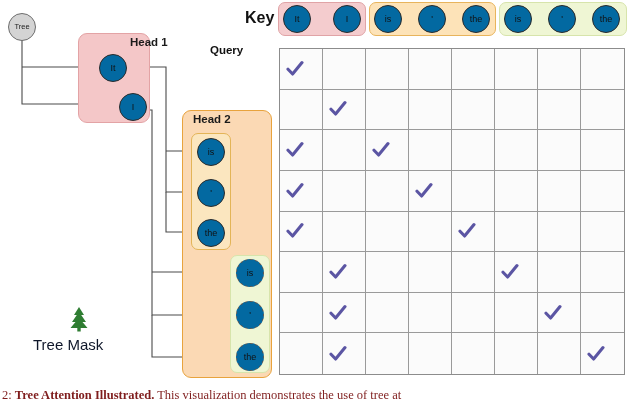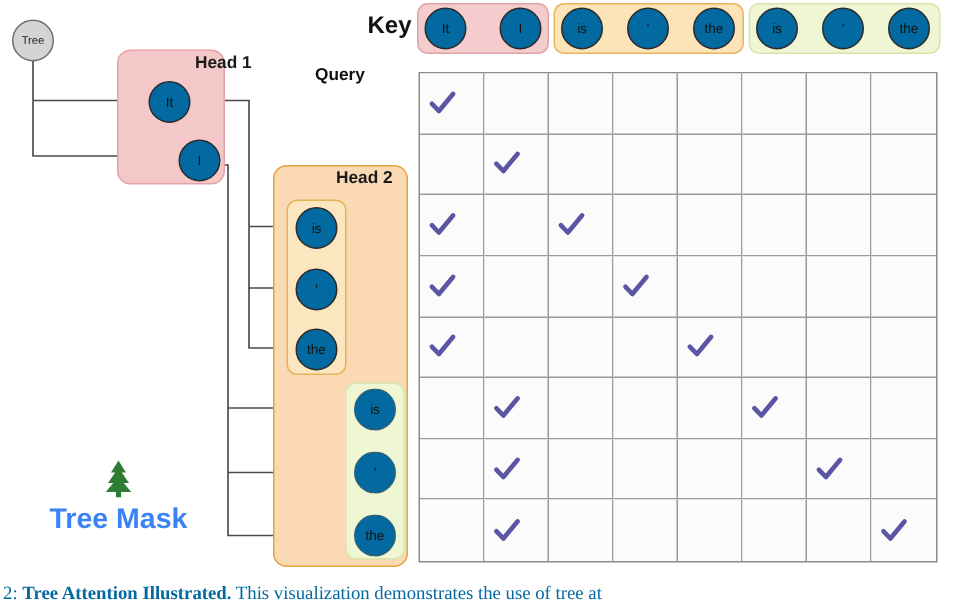--- a/index.html
+++ b/index.html
@@ -53,23 +53,23 @@
   
   .hdr-label{
     position:absolute;
     font-weight:bold;
     font-size:11px;
     color:#111;
     white-space:nowrap;
   }
   .treemask-label{
     position:absolute;
-    font-weight:bold;
-    font-size:19px;
-    color:#3b82f6;
+    font-weight:normal;
+    font-size:15px;
+    color:#0f172a;
     white-space:nowrap;
   }
 
   
   #matrix{
     position:absolute;
     box-sizing:border-box;
     border:1px solid #8c8c8c;
     background:#fbfbfb;
     display:grid;
@@ -95,21 +95,21 @@
 
   
   #caption{
     position:absolute;
     left:0;
     top:388px;
     width:640px;
     text-align:left;
     font-family:"Liberation Serif", serif;
     font-size:12.5px;
-    color:#0369a1;
+    color:#7f1d1d;
     white-space:nowrap;
     overflow:hidden;
     padding-left:2px;
     box-sizing:border-box;
   }
   #caption b{font-weight:bold;}
 </style>
 </head>
 <body>
 
@@ -153,21 +153,21 @@
   <div class="tok" style="left:99px;top:54px;width:28px;height:28px;">
     <span>It</span>
   </div>
   <div class="tok" style="left:119px;top:93px;width:28px;height:28px;">
     <span>I</span>
   </div>
 
   <div class="hdr-label" style="left:174px;top:44px;font-size:11.5px;margin-left:36px;">Query</div>
 
   <div class="grp" style="left:182px;top:110px;width:90px;height:268px;background:#fbd9b4;border:1.2px solid #e8a33d;"></div>
-  <div class="grp-label" style="left:193px;top:113px;font-size:11.5px;margin-left:31px;">Head 2</div>
+  <div class="grp-label" style="left:193px;top:113px;font-size:11.5px;">Head 2</div>
 
   <div class="grp" style="left:191px;top:133px;width:40px;height:117px;background:#fbe6bf;border:1.1px solid #e3b457;border-radius:7px;"></div>
   <div class="tok" style="left:197px;top:138px;width:28px;height:28px;">
     <span>is</span>
   </div>
   <div class="tok" style="left:197px;top:179px;width:28px;height:28px;">
     <span>'</span>
   </div>
   <div class="tok" style="left:197px;top:219px;width:28px;height:28px;">
     <span>the</span>

